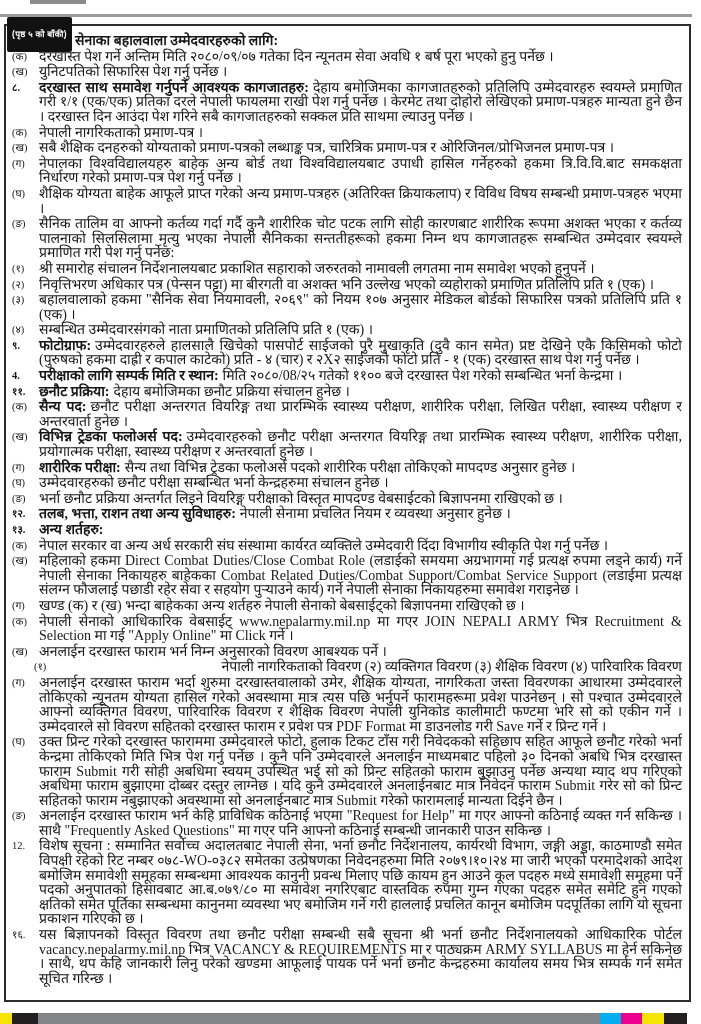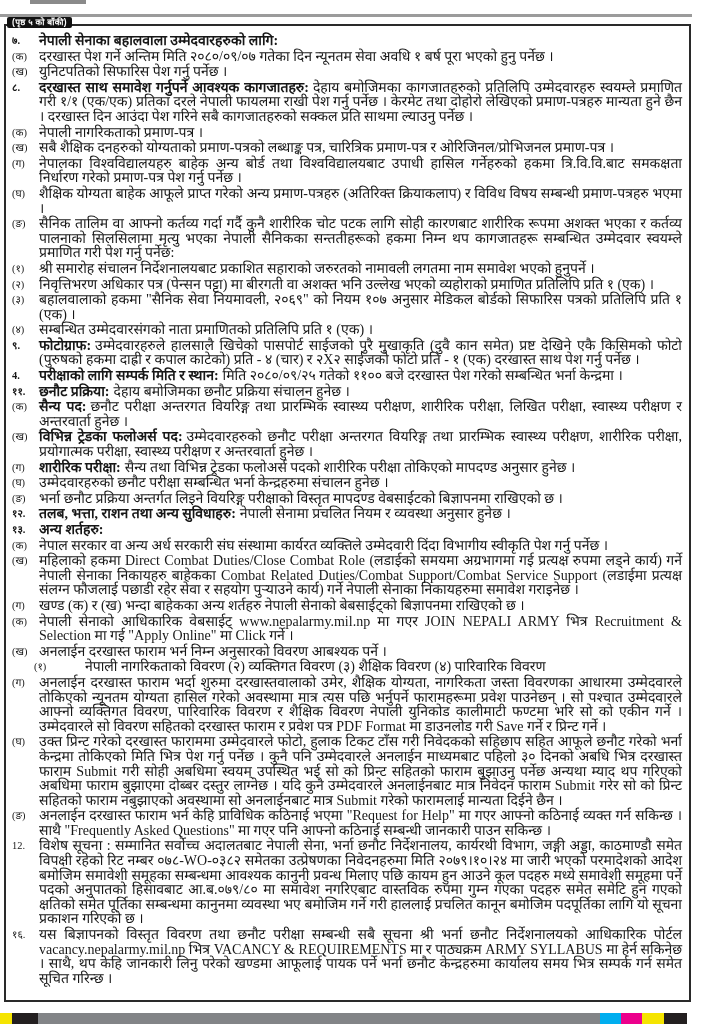--- a/index.html
+++ b/index.html
@@ -6,42 +6,42 @@
   body{
     width:701px;height:1024px;position:relative;background:#ffffff;
     font-family:"Liberation Serif","DejaVu Serif",serif;
     overflow:hidden;
   }
   .top-fragment{position:absolute;left:30px;top:0;width:56px;height:4px;background:#8a8a8a;}
   .top-rule{position:absolute;left:0;top:14px;width:692px;height:3px;background:#9b9b9b;}
   .page-tag{
     position:absolute;left:7px;top:17px;z-index:3;
     background:#111;color:#fff;font-size:8.5px;line-height:11px;
-    padding:0 5px;border-radius:2px;letter-spacing:.3px;
+    padding:12px 5px;border-radius:2px;letter-spacing:.3px;
     font-family:"Liberation Sans","DejaVu Sans",sans-serif;font-weight:bold;
   }
   .doc-box{
     position:absolute;left:4px;top:24px;width:687px;height:978px;
     border:2px solid #2a2a2a;box-sizing:border-box;
     padding:8px 7px 4px 6px;
   }
   .rows{width:100%;}
   .row{display:flex;align-items:flex-start;margin:0 0 1px 0;}
   .row .marker{
     flex:0 0 27px;font-size:10.4px;line-height:14.6px;color:#171717;
     white-space:nowrap;
   }
   .row.bold .marker{font-weight:bold;}
   .row .text{
     flex:1;font-size:14px;line-height:14.6px;color:#171717;
     text-align:justify;text-justify:inter-word;
   }
   .row .lead{font-weight:bold;}
   .row .lead:not(:empty){margin-right:4px;}
-  .row.no-justify .text{text-align:left;margin-left:24px;}
+  .row.no-justify .text{text-align:right;margin-left:24px;}
   .row.indent{margin-left:22px;}
   .print-bar{
     position:absolute;left:0;top:1013px;width:701px;height:11px;display:flex;
   }
   .print-bar .seg{height:100%;}
 </style>
 </head>
 <body>
 
 <div class="top-fragment"></div>
@@ -101,21 +101,21 @@
       <div class="row">
     <span class="marker">(४)</span>
     <span class="text"><b class="lead"></b><span class="rest">सम्बन्धित उम्मेदवारसंगको नाता प्रमाणितको प्रतिलिपि प्रति १ (एक) ।</span></span>
   </div>
       <div class="row bold">
     <span class="marker">९.</span>
     <span class="text"><b class="lead">फोटोग्राफ:</b><span class="rest">उम्मेदवारहरुले हालसालै खिचेको पासपोर्ट साईजको पुरै मुखाकृति (दुवै कान समेत) प्रष्ट देखिने एकै किसिमको फोटो (पुरुषको हकमा दाह्री र कपाल काटेको) प्रति - ४ (चार) र २X२ साईजको फोटो प्रति - १ (एक) दरखास्त साथ पेश गर्नु पर्नेछ ।</span></span>
   </div>
       <div class="row bold">
     <span class="marker">4.</span>
-    <span class="text"><b class="lead">परीक्षाको लागि सम्पर्क मिति र स्थान:</b><span class="rest">मिति २०८०/०९/२५ गतेको ११०० बजे दरखास्त पेश गरेको सम्बन्धित भर्ना केन्द्रमा ।</span></span>
+    <span class="text"><b class="lead">परीक्षाको लागि सम्पर्क मिति र स्थान:</b><span class="rest">मिति २०८०/08/२५ गतेको ११०० बजे दरखास्त पेश गरेको सम्बन्धित भर्ना केन्द्रमा ।</span></span>
   </div>
       <div class="row bold">
     <span class="marker">११.</span>
     <span class="text"><b class="lead">छनौट प्रक्रिया:</b><span class="rest">देहाय बमोजिमका छनौट प्रक्रिया संचालन हुनेछ ।</span></span>
   </div>
       <div class="row">
     <span class="marker">(क)</span>
     <span class="text"><b class="lead">सैन्य पद:</b><span class="rest">छनौट परीक्षा अन्तरगत वियरिङ्ग तथा प्रारम्भिक स्वास्थ्य परीक्षण, शारीरिक परीक्षा, लिखित परीक्षा, स्वास्थ्य परीक्षण र अन्तरवार्ता हुनेछ ।</span></span>
   </div>
       <div class="row">

